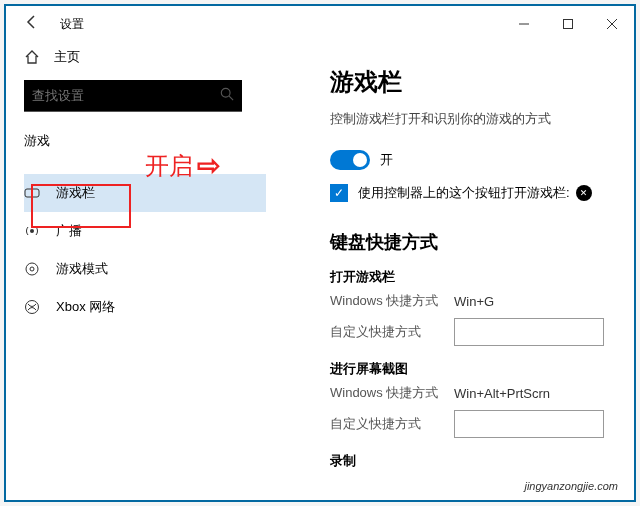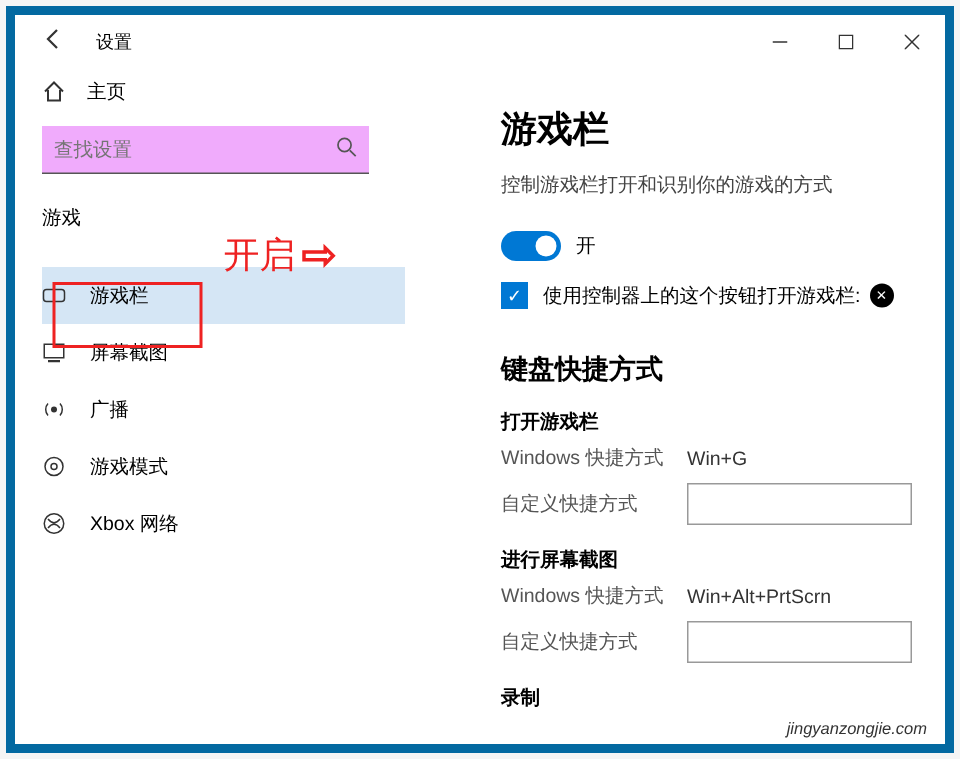--- a/index.html
+++ b/index.html
@@ -1,29 +1,29 @@
 <!DOCTYPE html>
 <html><head>
   <meta charset="utf-8">
   <style>
     * { margin: 0; padding: 0; box-sizing: border-box; font-family: "Microsoft YaHei", "Segoe UI", sans-serif; }
     body { width: 640px; height: 506px; background: #f5f5f5; position: relative; overflow: hidden; }
-    .outer-border { position: absolute; top: 4px; left: 4px; width: 632px; height: 498px; border: 6px solid #0369a1; background: #fff; }
+    .outer-border { position: absolute; top: 4px; left: 4px; width: 632px; height: 498px; border: 2px solid #0369a1; background: #fff; }
     .window { position: absolute; top: 0; left: 0; width: 100%; height: 100%; display: flex; flex-direction: column; }
     .titlebar { display: flex; align-items: center; height: 36px; padding-left: 14px; }
     .back-arrow { font-size: 16px; color: #333; cursor: pointer; padding: 4px; }
     .app-title { font-size: 12px; margin-left: 16px; color: #000; }
     .win-controls { margin-left: auto; display: flex; }
     .win-btn { width: 44px; height: 32px; display: flex; align-items: center; justify-content: center; font-size: 10px; color: #333; cursor: pointer; }
     .body { display: flex; flex: 1; overflow: hidden; gap: 48px; }
     .sidebar { width: 260px; padding-left: 18px; display: flex; flex-direction: column; }
     .home-row { display: flex; align-items: center; margin: 6px 0 14px 0; cursor: pointer; }
     .home-row svg { width: 16px; height: 16px; }
     .home-row span { margin-left: 14px; font-size: 13px; }
-    .search-box { display: flex; align-items: center; width: 218px; height: 32px; border-bottom: 1px solid #555; background: #f0abfc; padding: 0 8px; margin-bottom: 20px; }
+    .search-box { display: flex; align-items: center; width: 218px; height: 32px; border-bottom: 1px solid #555; background: #000000; padding: 0 8px; margin-bottom: 20px; }
     .search-box input { flex: 1; border: none; outline: none; font-size: 13px; color: #666; background: transparent; }
     .search-box .sicon { font-size: 14px; color: #555; }
     .section-title { font-size: 13px; color: #000; margin-bottom: 24px; }
     .nav-item { display: flex; align-items: center; height: 38px; cursor: pointer; font-size: 13px; }
     .nav-item svg { width: 16px; height: 16px; margin-right: 16px; }
     .nav-item.active { background: #d5e6f5; }
     .nav-highlight { border: 2px solid #e22; width: 100px; height: 44px; position: absolute; left: 25px; top: 178px; pointer-events: none; }
     .content { flex: 1; padding: 24px 16px 0 16px; overflow-y: auto; }
     .page-h1 { font-size: 24px; font-weight: 600; margin-bottom: 12px; }
     .page-desc { font-size: 13px; color: #444; margin-bottom: 22px; }
@@ -100,27 +100,20 @@
         <div class="section-title">游戏</div>
 
         <div class="nav-item active">
           <svg viewBox="0 0 16 16">
               <rect x="1" y="4" width="14" height="8" rx="2" stroke="#333" fill="none"></rect>
             </svg>
           <span>游戏栏</span>
         </div>
         <div class="nav-item">
           <svg viewBox="0 0 16 16">
-              <rect x="1.5" y="2.5" width="13" height="9" stroke="#333" fill="none"></rect>
-              <rect x="4" y="13" width="8" height="1.5" fill="#333"></rect>
-            </svg>
-          <span>屏幕截图</span>
-        </div>
-        <div class="nav-item">
-          <svg viewBox="0 0 16 16">
               <circle cx="8" cy="8" r="2" fill="#333"></circle>
               <path d="M4 4 A6 6 0 0 0 4 12 M12 4 A6 6 0 0 1 12 12" stroke="#333" fill="none"></path>
             </svg>
           <span>广播</span>
         </div>
         <div class="nav-item">
           <svg viewBox="0 0 16 16">
               <circle cx="8" cy="8" r="6" stroke="#333" fill="none"></circle>
               <circle cx="8" cy="8" r="2" stroke="#333" fill="none"></circle>
             </svg>

